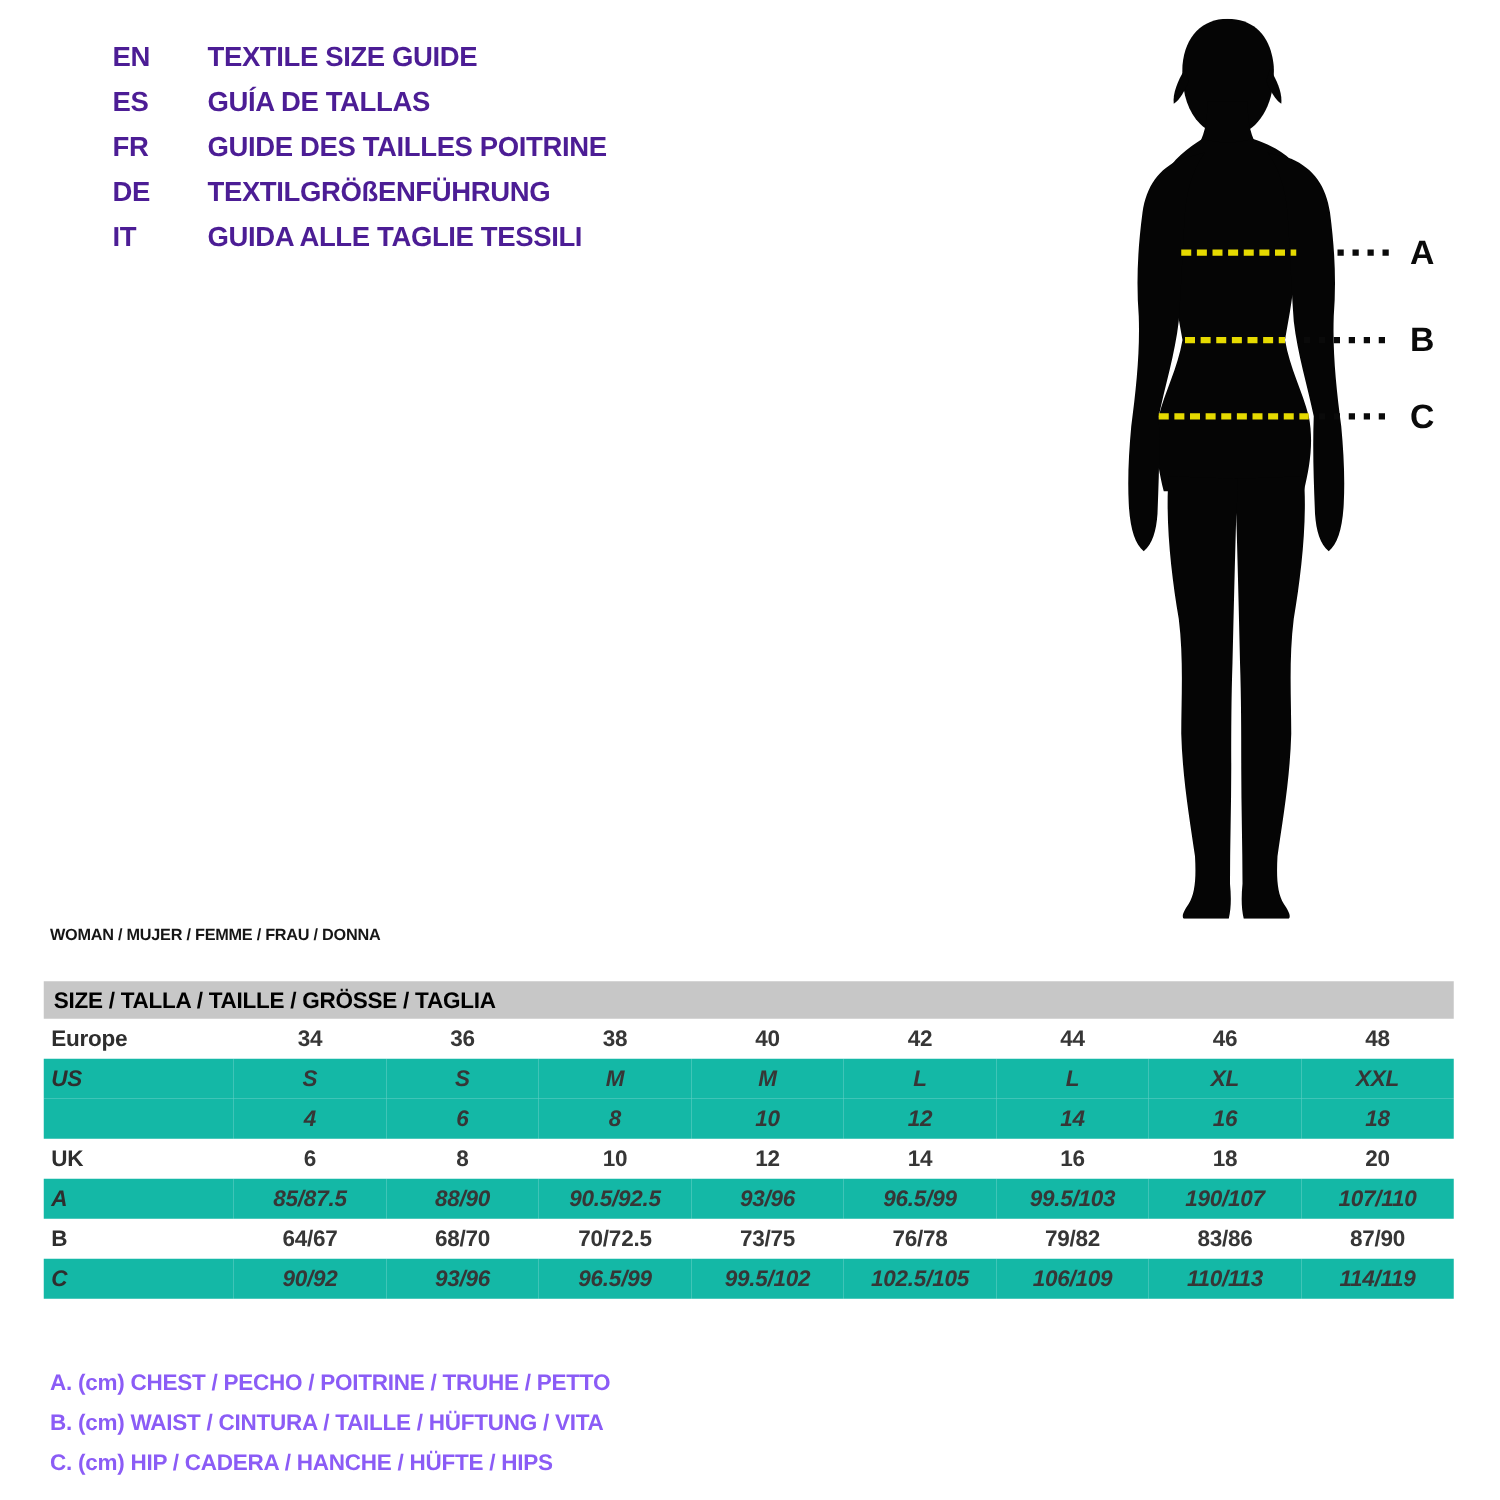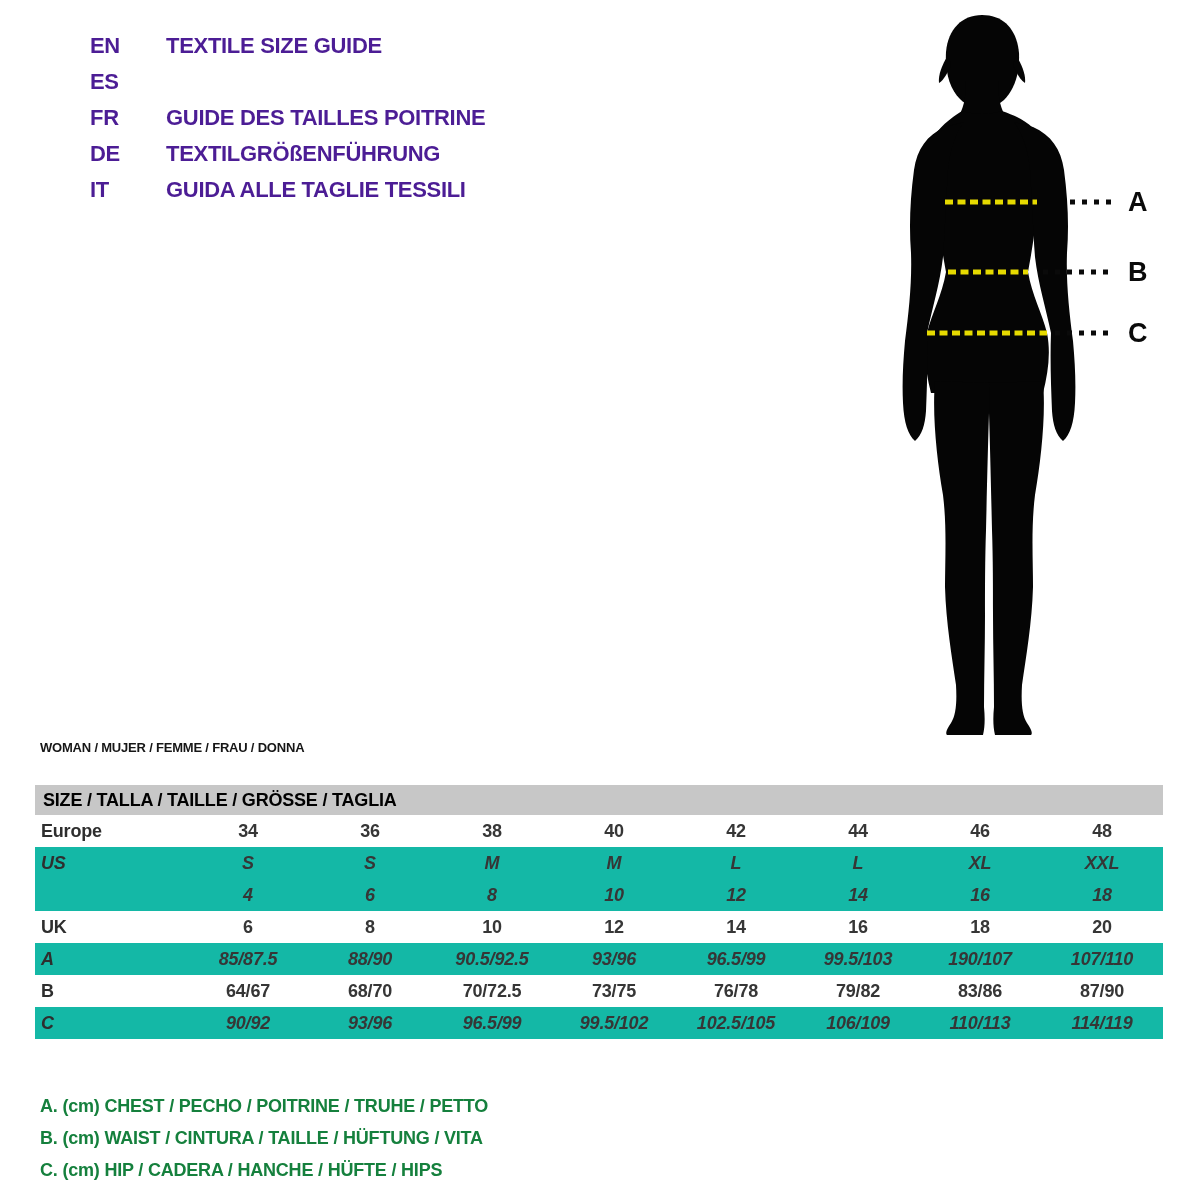--- a/index.html
+++ b/index.html
@@ -87,34 +87,35 @@
   .size-table tr.shade td { background: #14b8a6; font-style: italic; }
 
   
   .legend-block {
     position: absolute;
     top: 1090px; left: 40px;
     font-size: 18px;
     font-weight: bold;
     letter-spacing: -0.2px;
     line-height: 32px;
-    color: #15803d;
+    color: #8b5cf6;
     white-space: nowrap;
   }
 </style>
 </head>
 <body>
 
 <div class="lang-block">
   <div class="lang-row">
     <span class="lang-code">EN</span>
     <span class="lang-label">TEXTILE SIZE GUIDE</span>
   </div>
   <div class="lang-row">
     <span class="lang-code">ES</span>
+    <span class="lang-label">GUÍA DE TALLAS</span>
   </div>
   <div class="lang-row">
     <span class="lang-code">FR</span>
     <span class="lang-label">GUIDE DES TAILLES POITRINE</span>
   </div>
   <div class="lang-row">
     <span class="lang-code">DE</span>
     <span class="lang-label">TEXTILGRÖßENFÜHRUNG</span>
   </div>
   <div class="lang-row">

